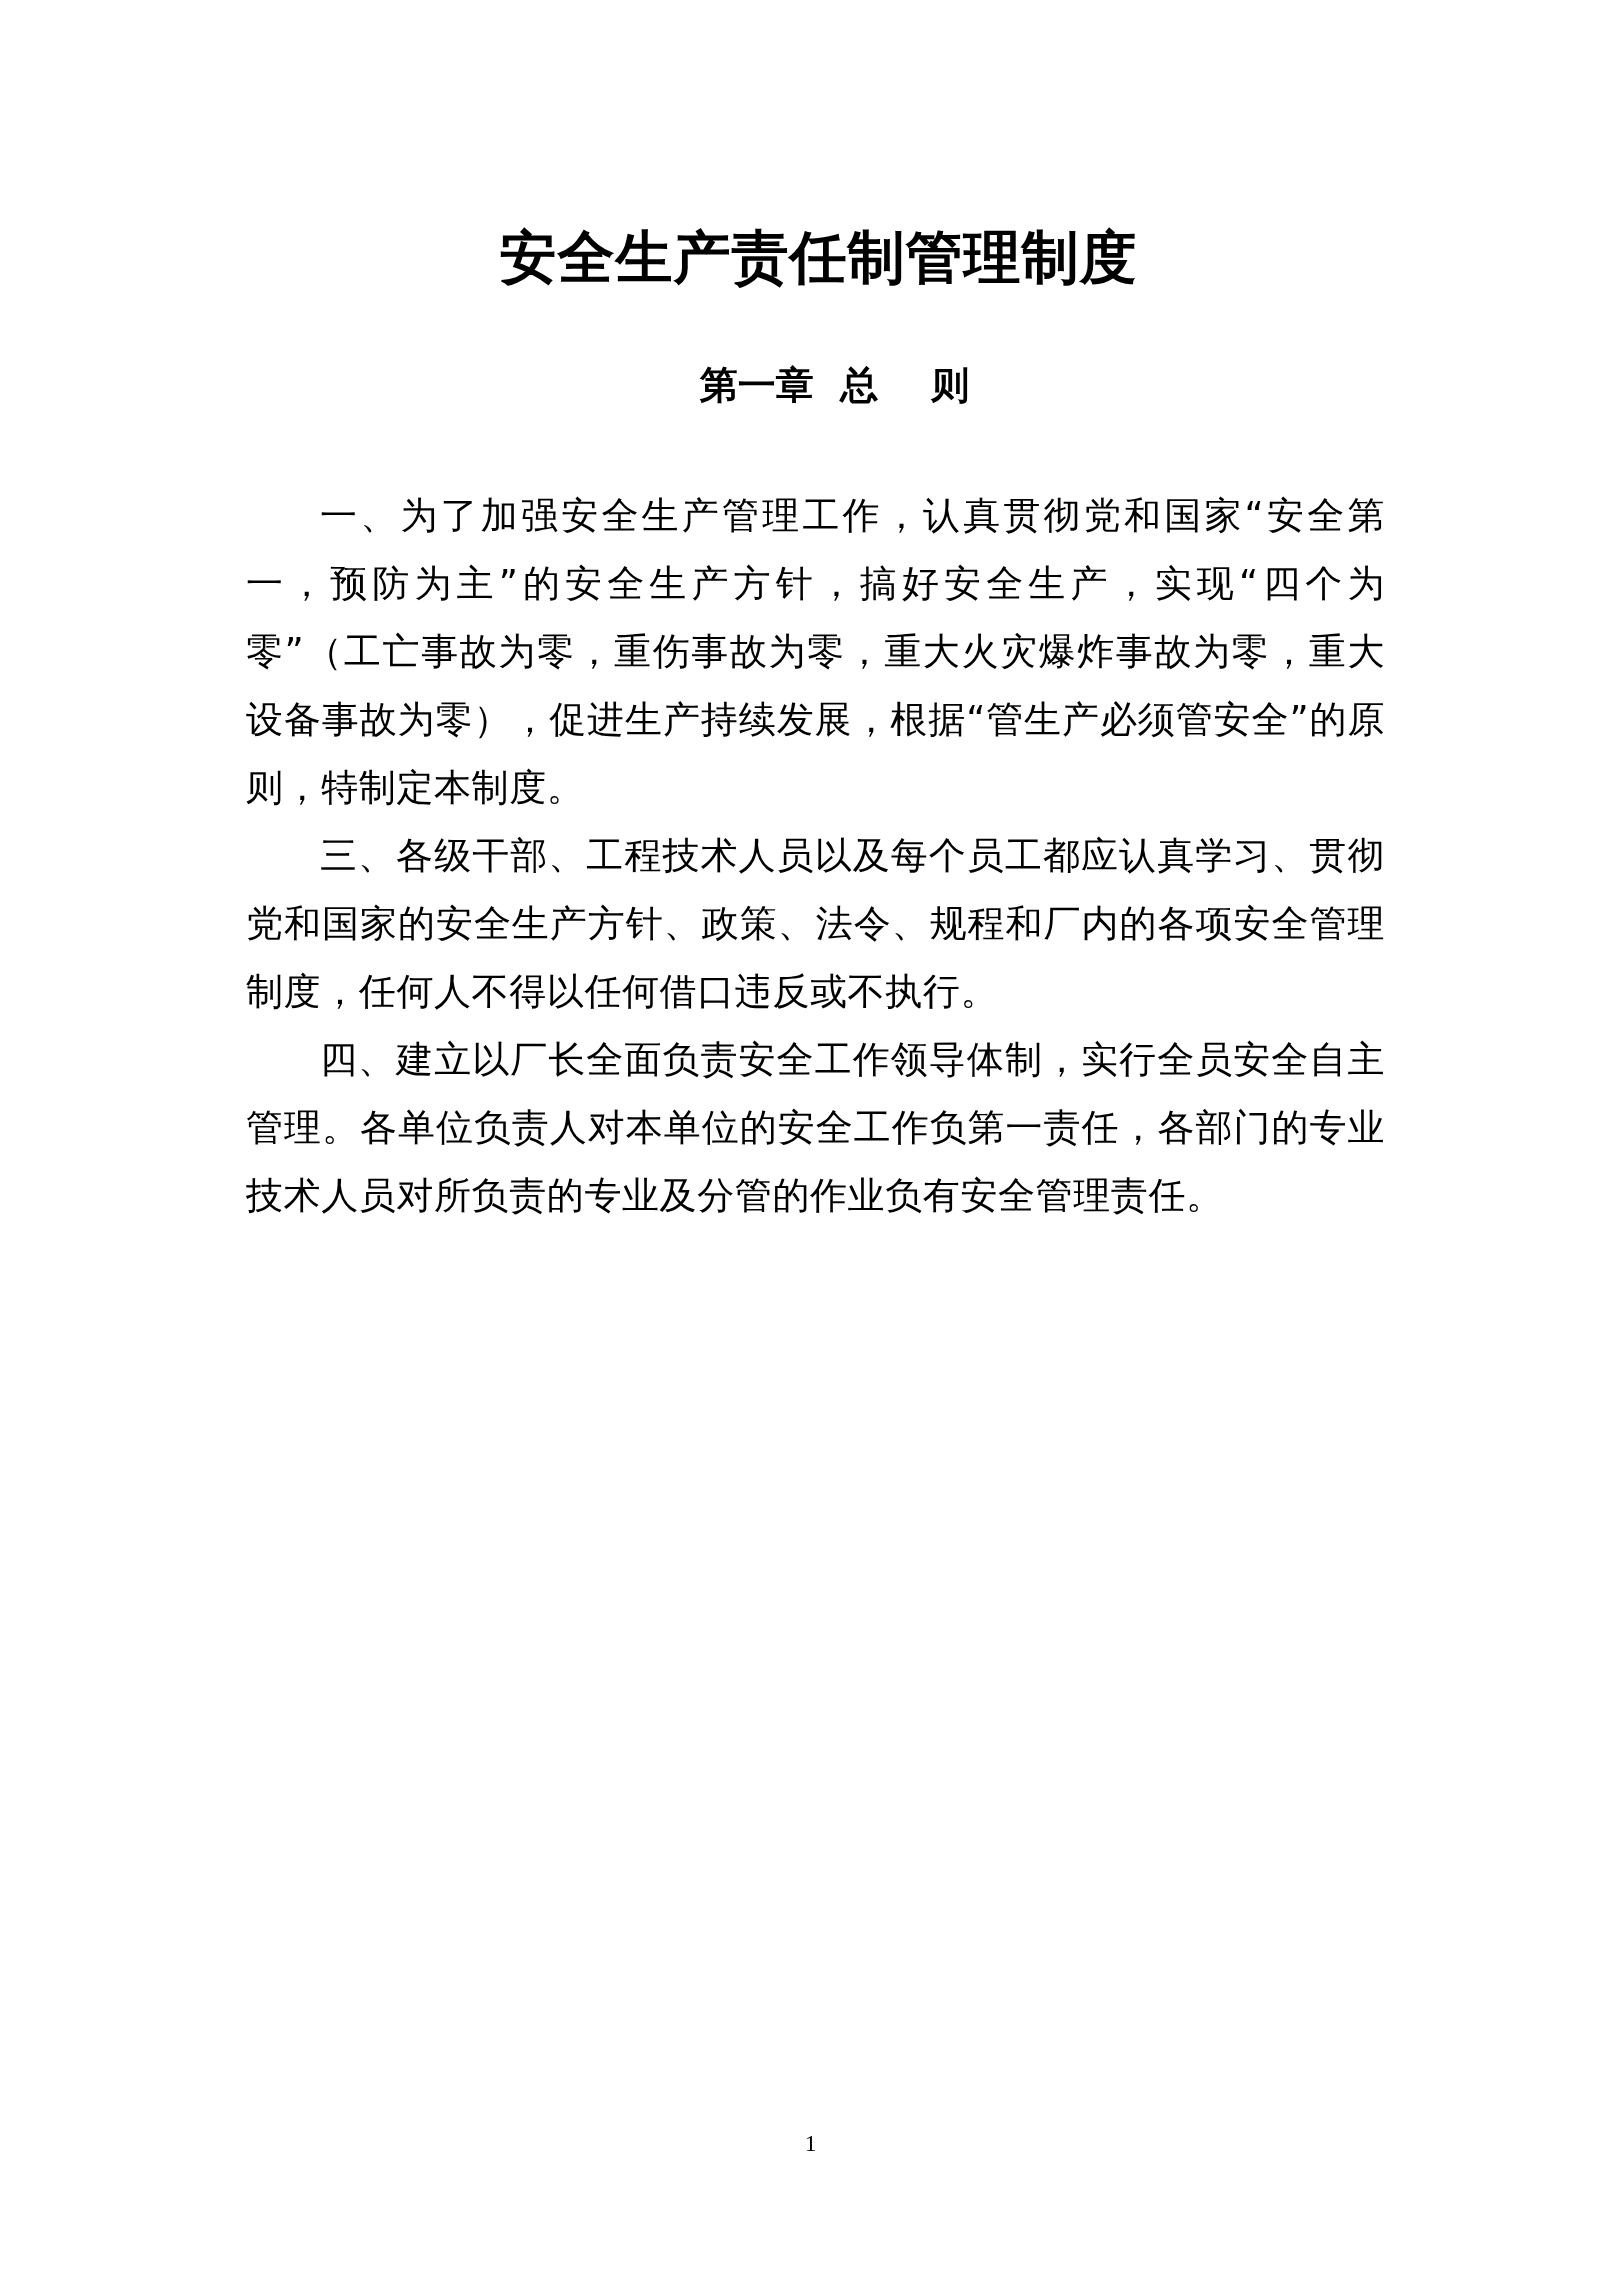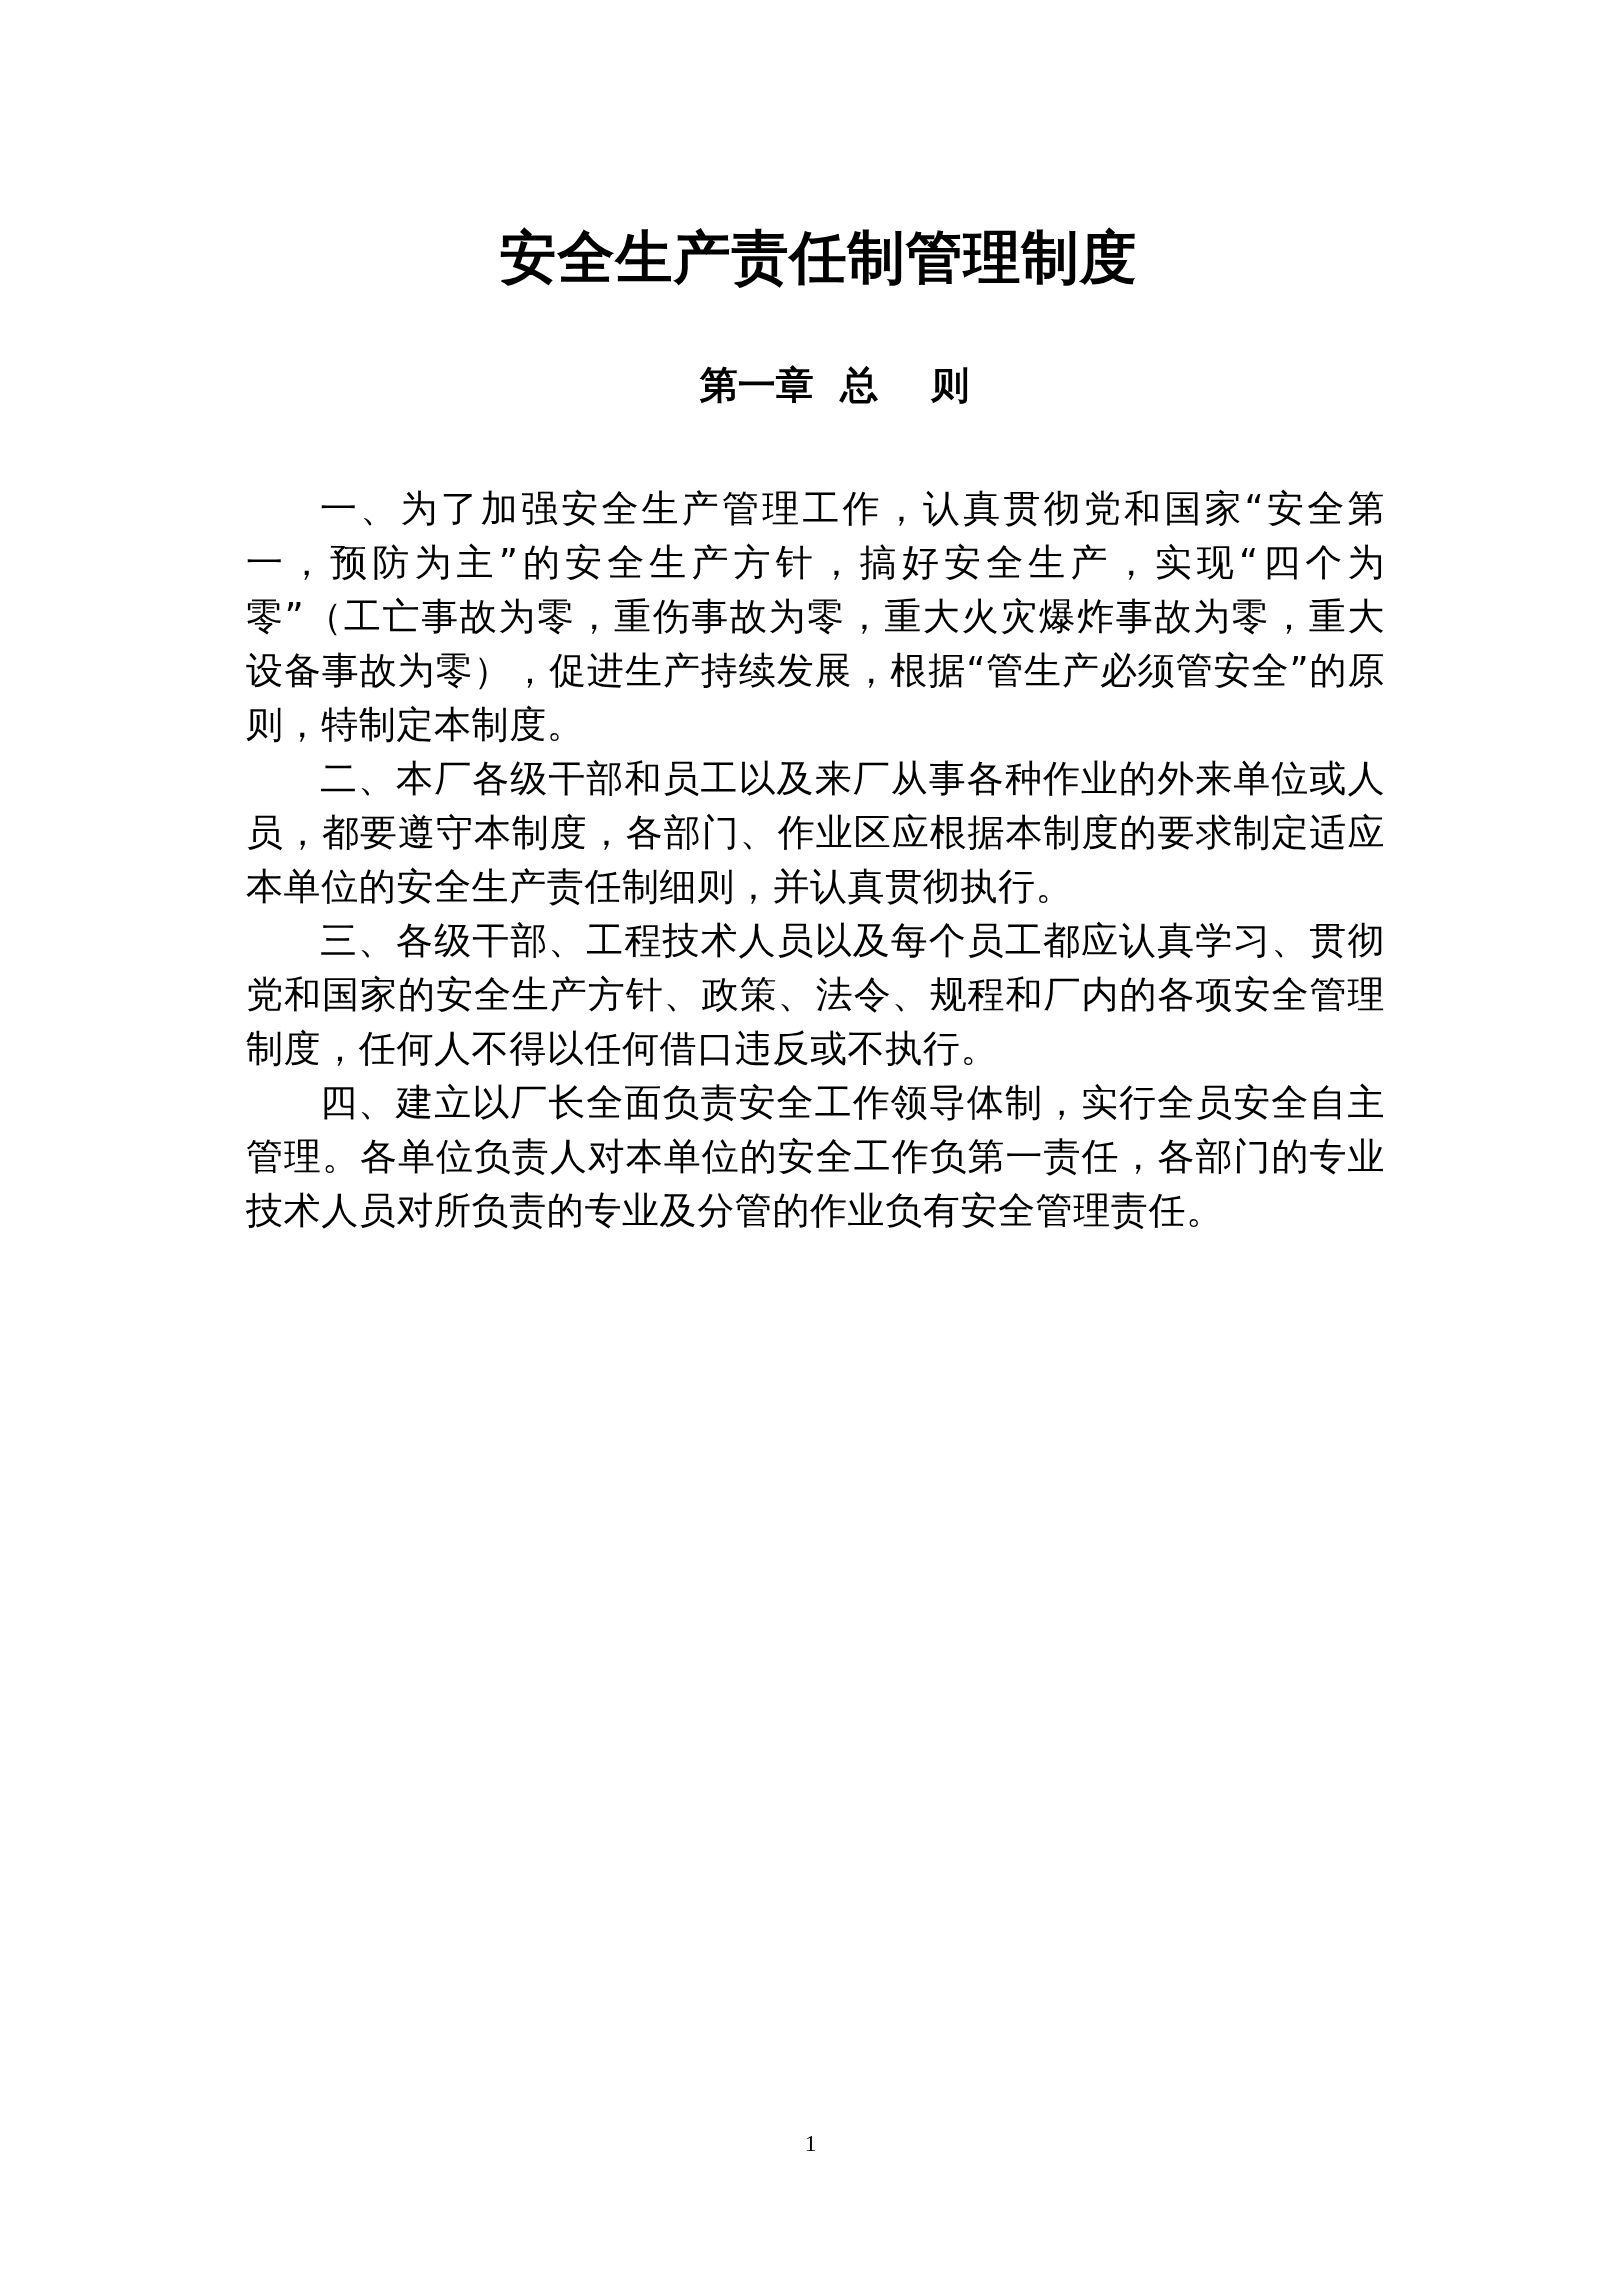--- a/index.html
+++ b/index.html
@@ -49,21 +49,21 @@
     }
     .body {
       position: absolute;
       left: 246px;
       top: 482px;
       width: 1139px;
     }
     .para {
       margin: 0;
       font-size: 37px;
-      line-height: 54px;
+      line-height: 68px;
       text-align: justify;
       text-indent: 74px;
       letter-spacing: 0.6px;
     }
     .page-number {
       position: absolute;
       left: 0;
       width: 1621px;
       top: 2129px;
       text-align: center;
@@ -75,20 +75,19 @@
 </head>
 <body>
 
 <div class="page">
   <h1 class="doc-title">安全生产责任制管理制度</h1>
 
   <h2 class="chapter-heading">第一章  总    则</h2>
 
   <div class="body">
     <p class="para">一、为了加强安全生产管理工作，认真贯彻党和国家“安全第一，预防为主”的安全生产方针，搞好安全生产，实现“四个为零”（工亡事故为零，重伤事故为零，重大火灾爆炸事故为零，重大设备事故为零），促进生产持续发展，根据“管生产必须管安全”的原则，特制定本制度。</p>
-    <p class="para">二、本厂各级干部和员工以及来厂从事各种作业的外来单位或人员，都要遵守本制度，各部门、作业区应根据本制度的要求制定适应本单位的安全生产责任制细则，并认真贯彻执行。</p>
     <p class="para">三、各级干部、工程技术人员以及每个员工都应认真学习、贯彻党和国家的安全生产方针、政策、法令、规程和厂内的各项安全管理制度，任何人不得以任何借口违反或不执行。</p>
     <p class="para">四、建立以厂长全面负责安全工作领导体制，实行全员安全自主管理。各单位负责人对本单位的安全工作负第一责任，各部门的专业技术人员对所负责的专业及分管的作业负有安全管理责任。</p>
   </div>
 
   <div class="page-number">1</div>
 </div>
 
 
 </body></html>

